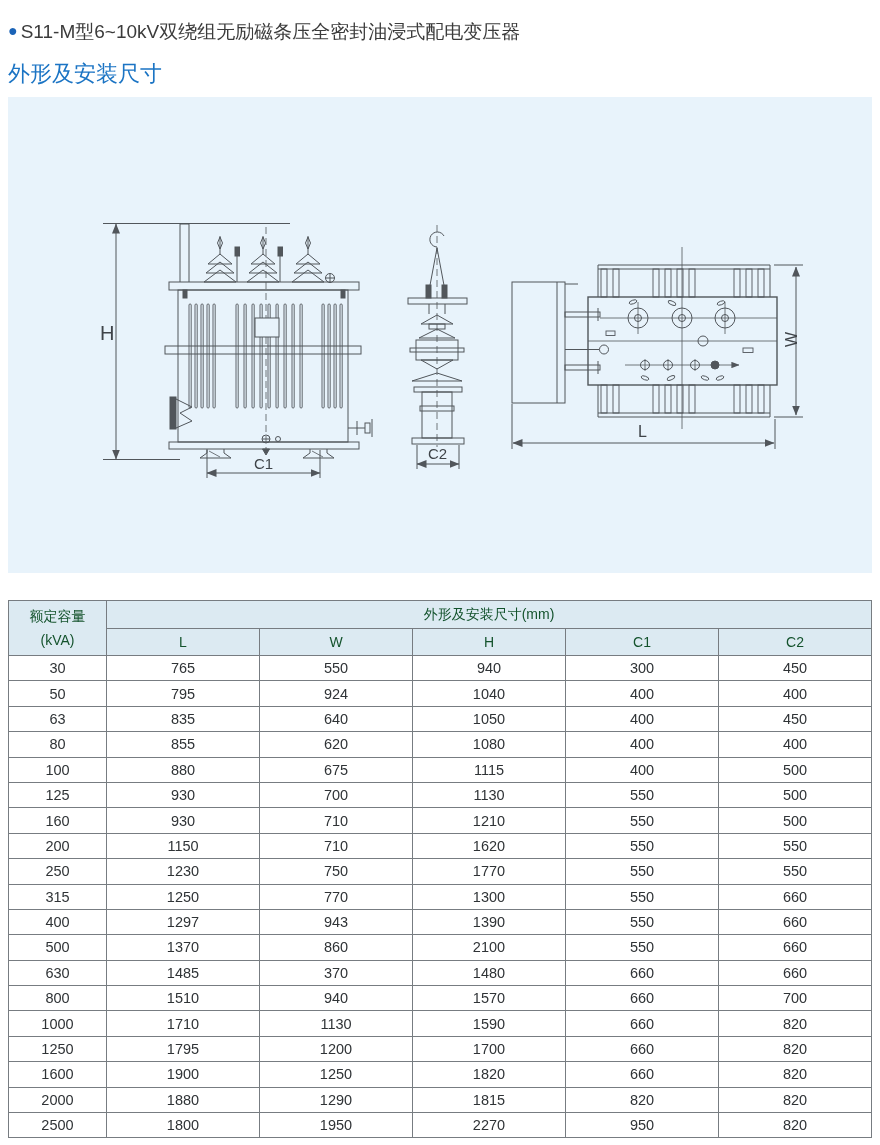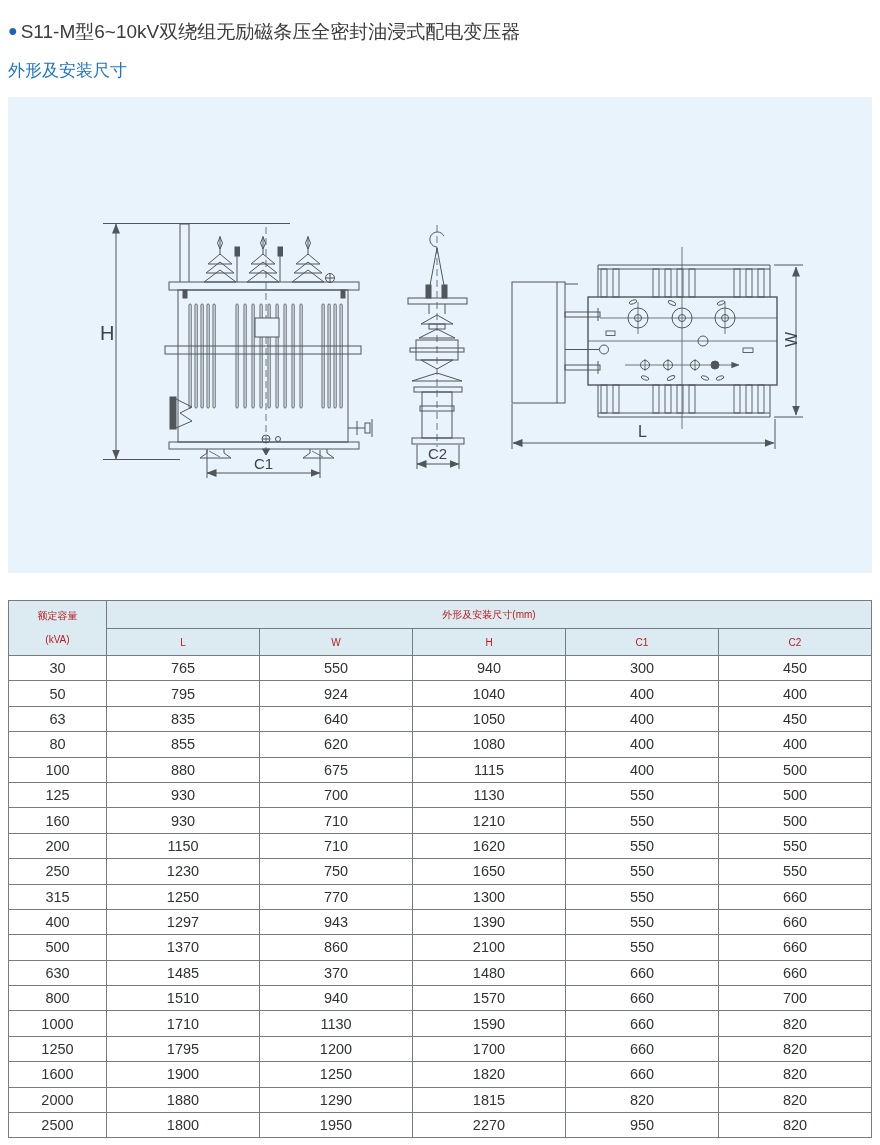--- a/index.html
+++ b/index.html
@@ -2,33 +2,33 @@
 <html><head>
 <meta charset="utf-8">
 <style>
   html,body{margin:0;padding:0;}
   body{
     width:880px;height:1145px;position:relative;background:#ffffff;
     font-family:"Liberation Sans","DejaVu Sans",sans-serif;
   }
   .title-row{position:absolute;left:8px;top:19px;font-size:19px;font-weight:normal;color:#3b3b3b;white-space:nowrap;}
   .title-bullet{color:#1a63b7;font-size:16px;margin-right:3px;vertical-align:2px;}
-  .subtitle{position:absolute;left:8px;top:59px;font-size:17px;color:#1b74c4;font-weight:500;}
+  .subtitle{position:absolute;left:8px;top:59px;font-size:22px;color:#1b74c4;font-weight:500;}
   .panel{position:absolute;left:8px;top:97px;width:864px;height:476px;background:#e8f3fb;}
   .panel svg{display:block;}
 
   table.dims{
     position:absolute;left:8px;top:600px;width:864px;
     border-collapse:collapse;table-layout:fixed;
   }
   table.dims th,table.dims td{
     border:1px solid #777c81;text-align:center;vertical-align:middle;
     font-weight:normal;padding:0;overflow:hidden;
   }
-  table.dims thead th{background:#dceaf2;color:#b91c1c;font-size:10px;}
+  table.dims thead th{background:#dceaf2;color:#14532d;font-size:14px;}
   table.dims thead tr.h1 th{height:27px;}
   table.dims thead tr.h2 th{height:26px;}
   table.dims thead th.cap{height:53px;line-height:24px;}
   table.dims tbody td{background:#ffffff;color:#2f3336;font-size:14.5px;height:24.4px;}
 
   svg text{fill:#3f4449;}
 </style>
 </head>
 <body>
 
@@ -356,21 +356,21 @@
         <td>1150</td>
         <td>710</td>
         <td>1620</td>
         <td>550</td>
         <td>550</td>
       </tr>
       <tr>
         <td>250</td>
         <td>1230</td>
         <td>750</td>
-        <td>1650</td>
+        <td>1770</td>
         <td>550</td>
         <td>550</td>
       </tr>
       <tr>
         <td>315</td>
         <td>1250</td>
         <td>770</td>
         <td>1300</td>
         <td>550</td>
         <td>660</td>

